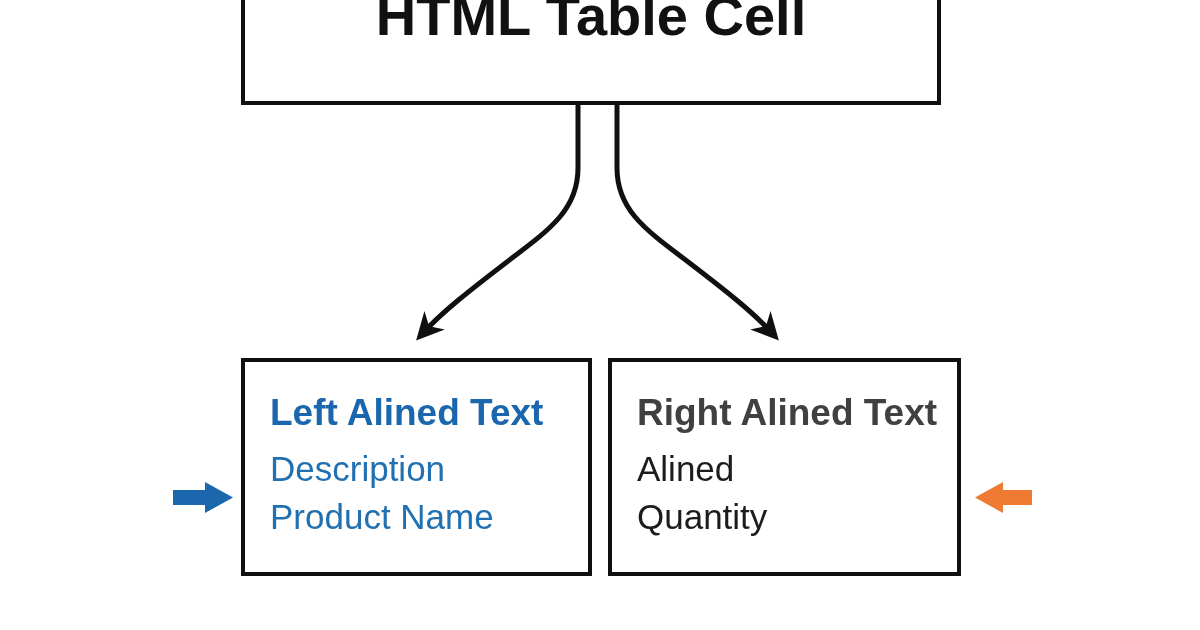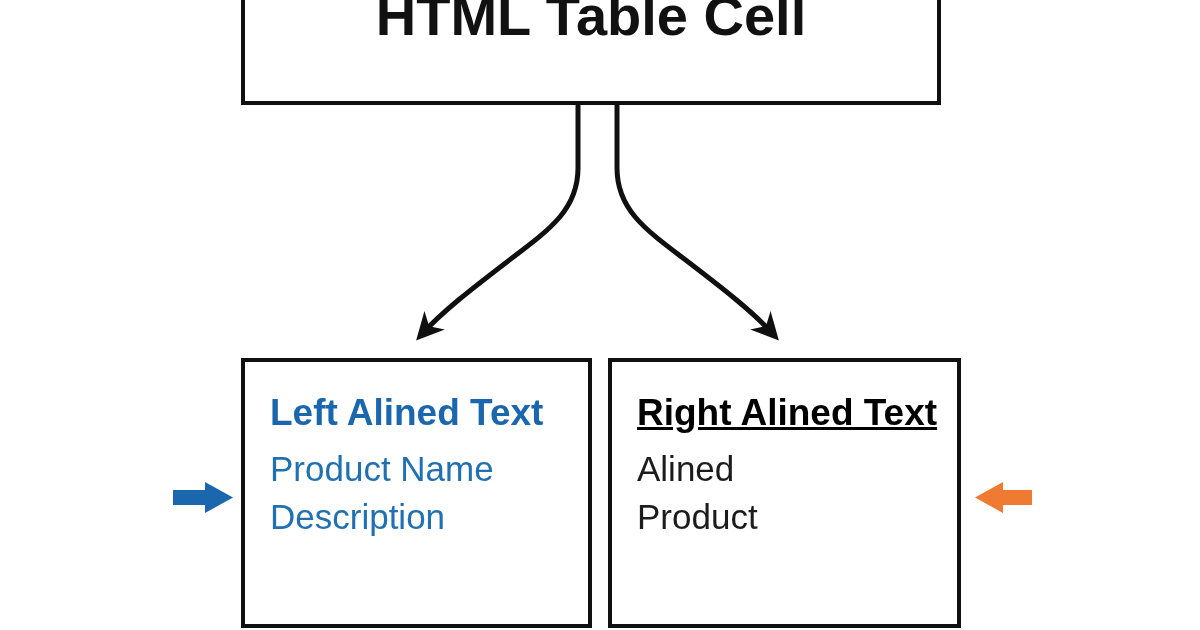--- a/index.html
+++ b/index.html
@@ -24,35 +24,35 @@
     font-size: 56px; line-height: 1;
     font-weight: bold; color: #111111;
     letter-spacing: 0px;
   }
 
   
   .connectors { position: absolute; left: 0; top: 0; width: 1200px; height: 630px; }
 
   
   .child-box {
-    position: absolute; top: 358px; height: 270px;
+    position: absolute; top: 358px; height: 218px;
     box-sizing: border-box;
     border: 4px solid #101010;
     background: #ffffff;
     padding: 32px 0 0 25px;
   }
   .child-box.left  { left: 241px; width: 351px; }
   .child-box.right { left: 608px; width: 353px; }
 
   .box-heading {
     font-size: 37px; line-height: 1; font-weight: bold;
     margin: 0;
   }
   .heading-blue   { color: #1b67ad; }
-  .heading-orange { color: #000000; text-decoration: underline; }
+  .heading-orange { color: #404040; }
 
   .box-lines { margin-top: 14px; font-size: 35px; line-height: 48px; }
   .lines-blue { color: #2170b2; }
   .lines-dark { color: #1c1c1c; }
 
   
   .side-arrow { position: absolute; width: 66px; height: 36px; }
   .side-arrow.blue   { left: 170px; top: 480px; }
   .side-arrow.orange { left: 972px; top: 480px; }
   .fill-blue   { fill: #1b67ad; }
@@ -73,30 +73,30 @@
         <path d="M0.5,0.5 L11.5,6 L0.5,11.5 L3.8,6 Z" fill="#101010"></path>
       </marker>
     </defs>
     <path d="M578,106 L578,168 C578,208 552,228 512,258 C470,290 442,312 422,334" fill="none" stroke="#101010" stroke-width="5" stroke-linecap="round" marker-end="url(#ah)"></path>
     <path d="M617,106 L617,168 C617,208 643,228 683,258 C725,290 753,312 773,334" fill="none" stroke="#101010" stroke-width="5" stroke-linecap="round" marker-end="url(#ah)"></path>
   </svg>
 
   <div class="child-box left">
     <div class="box-heading heading-blue">Left Alined Text</div>
     <div class="box-lines lines-blue">
+      <div>Description</div>
       <div>Product Name</div>
-      <div>Description</div>
     </div>
   </div>
 
   <div class="child-box right">
     <div class="box-heading heading-orange">Right Alined Text</div>
     <div class="box-lines lines-dark">
       <div>Alined</div>
-      <div>Product</div>
+      <div>Quantity</div>
     </div>
   </div>
 
   <svg class="side-arrow blue" viewBox="0 0 66 36">
     <polygon class="fill-blue" points="3,10 35,10 35,2 63,17.5 35,33 35,25 3,25"></polygon>
   </svg>
 
   <svg class="side-arrow orange" viewBox="0 0 66 36">
     <polygon class="fill-orange" points="60,10 31,10 31,2 3,17.5 31,33 31,25 60,25"></polygon>
   </svg>

